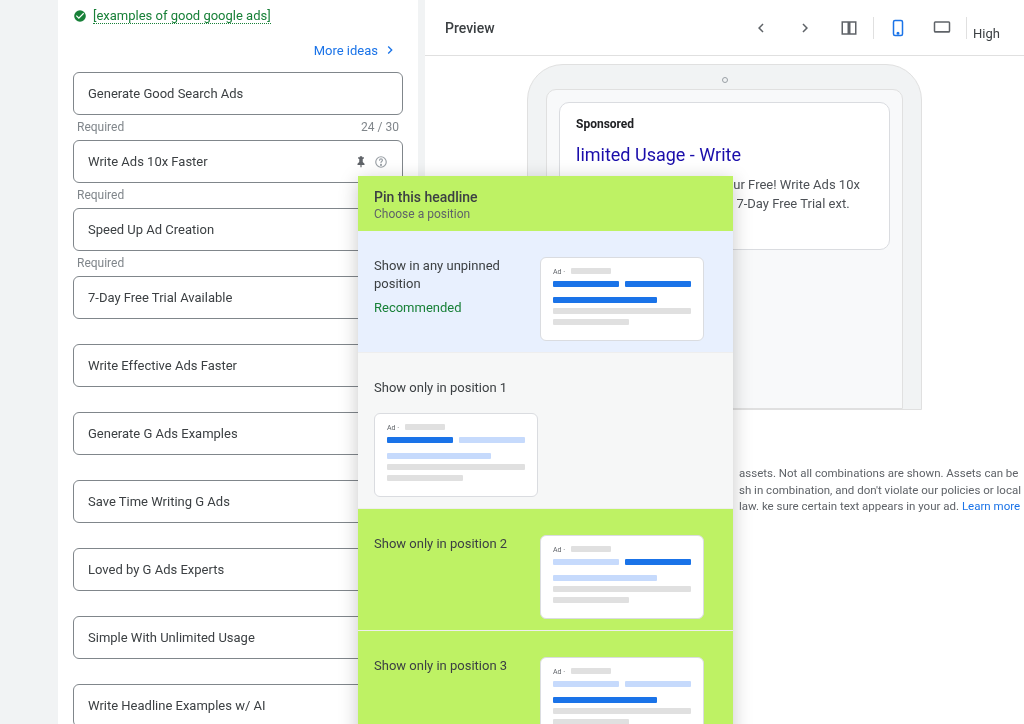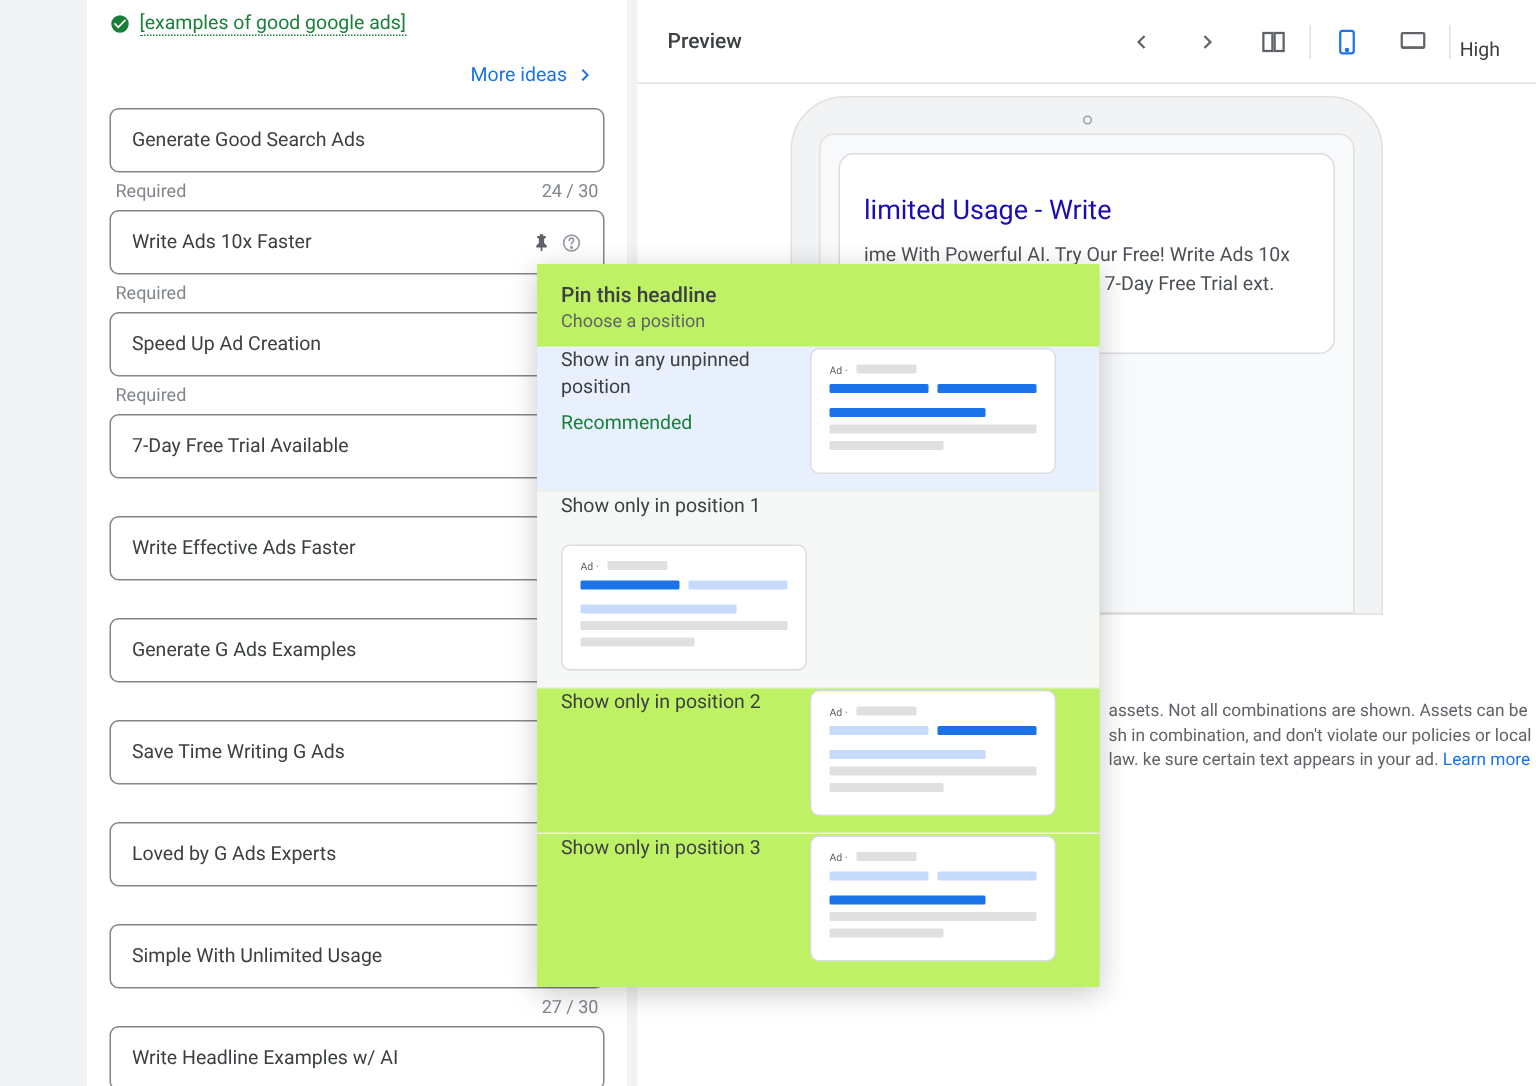--- a/index.html
+++ b/index.html
@@ -126,21 +126,21 @@
     width:375px;
     background:#bef264;
     border-radius:0;
     box-shadow:0 4px 18px rgba(0,0,0,.22);
     z-index:20;
     padding-bottom:6px;
   }
   .pop-head { padding:13px 16px 10px 16px;}
   .pop-title { font-weight:500; font-size:14px; color:#3c4043;}
   .pop-sub { font-size:12px; color:#5f6368; margin-top:2px;}
-  .pop-item { display:flex; gap:16px; padding:1px 16px 11px 16px; align-items:flex-start; border-top:1px solid #eee;}
+  .pop-item { display:flex; gap:16px; padding:26px 16px 11px 16px; align-items:flex-start; border-top:1px solid #eee;}
   .pop-item.first{ border-top:none; background:#e8f0fe;}
   .pop-item.first + .pop-item{ background:#f6f7f7;flex-direction:column;}
   .pop-label { width:150px; color:#3c4043; font-size:13px; line-height:1.4;}
   .pop-reco { color:#188038; font-size:13px; margin-top:6px;}
   .mini-preview {
     border:1px solid #dadce0;
     border-radius:6px;
     padding:10px 12px;
     width:164px;
     background:#fff;
@@ -288,20 +288,21 @@
         </div>
       <div class="sep"></div>
       <div class="high-lbl">High</div>
     </div>
   </div>
 
   <div class="device-frame">
     <div class="camera"></div>
     <div class="device-inner">
       <div class="ad-card">
+        <div class="sponsored">Sponsored</div>
         <div class="ad-title">limited Usage - Write</div>
         <div class="ad-desc">ime With Powerful AI. Try Our Free! Write Ads 10x Faster With I. Sign Up For A 7-Day Free Trial ext. Effortless Ad Creation.</div>
       </div>
       <div class="chip-row">
         <div class="chip">FAQ</div>
         <div class="chip">Pricing</div>
       </div>
     </div>
   </div>
 

